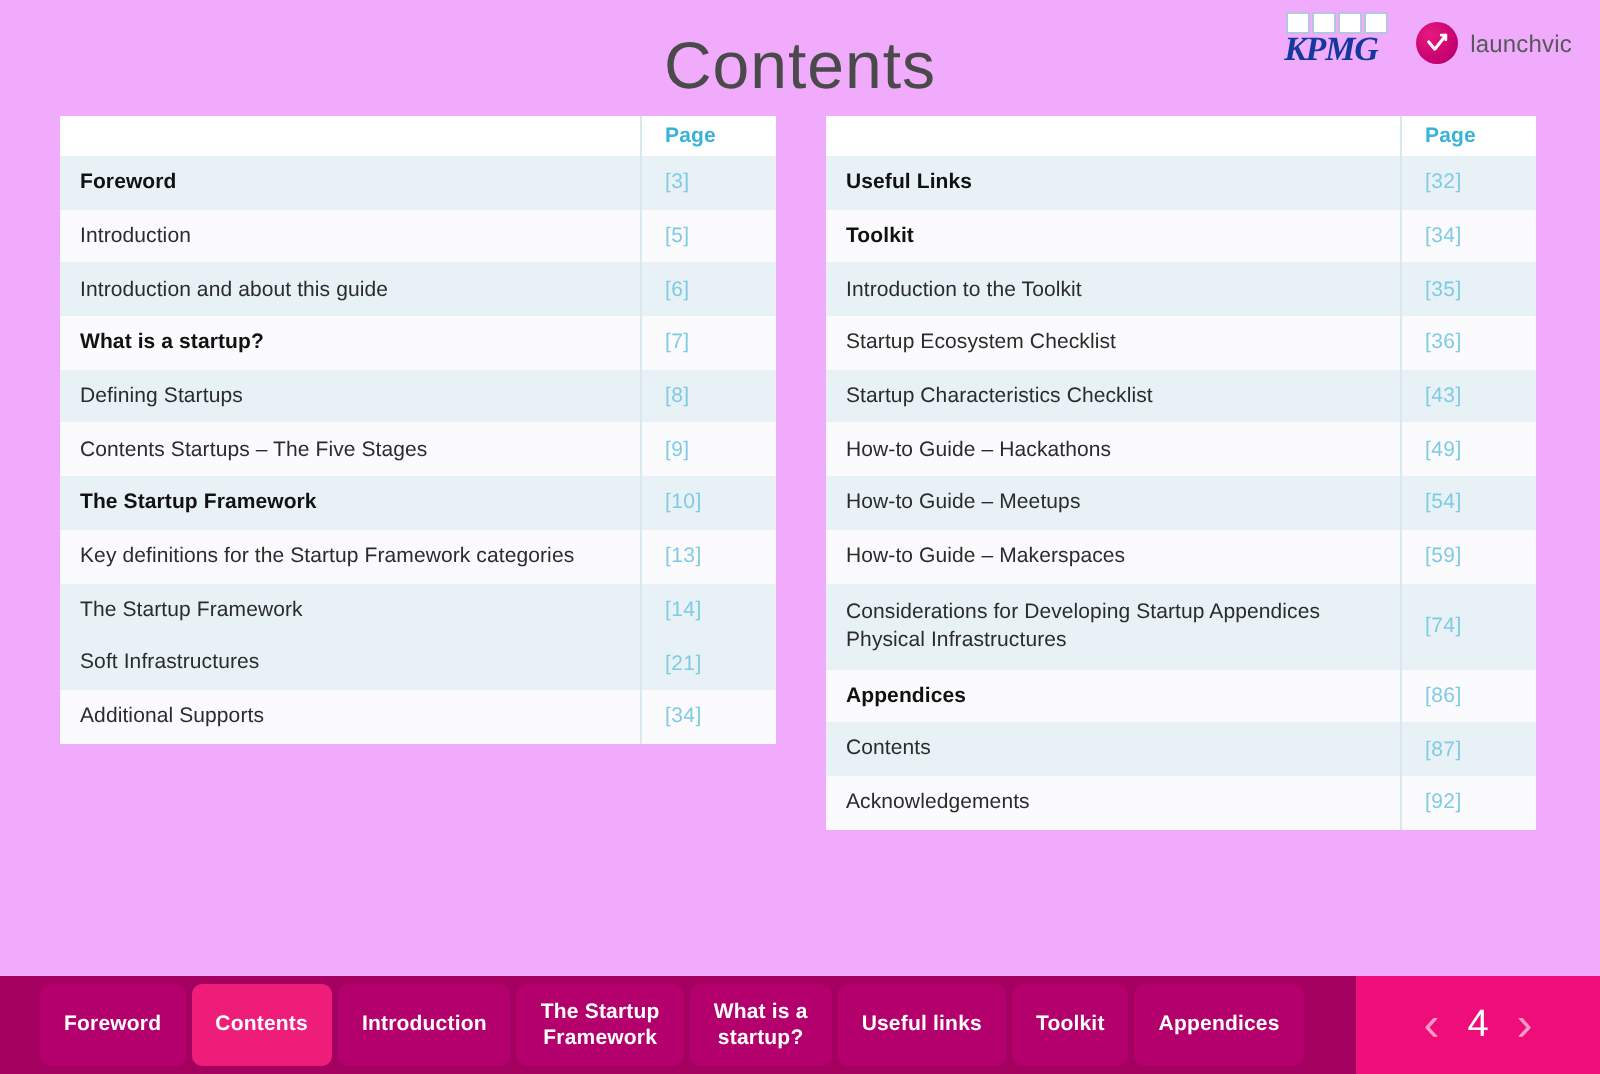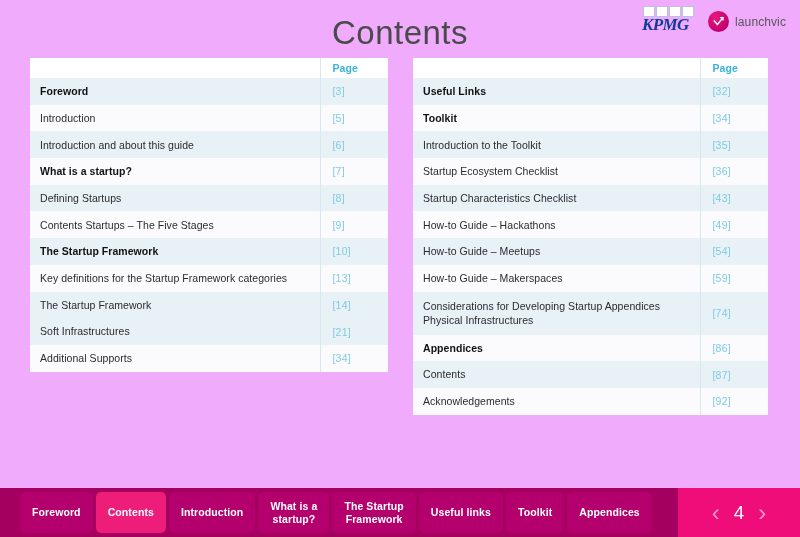--- a/index.html
+++ b/index.html
@@ -403,24 +403,24 @@
       </table>
     </div>
 
   </div>
 
   <div class="navbar">
     <div class="nav-tabs">
         <div class="nav-tab">Foreword</div>
         <div class="nav-tab active">Contents</div>
         <div class="nav-tab">Introduction</div>
+        <div class="nav-tab">The Startup
+Framework</div>
         <div class="nav-tab">What is a
 startup?</div>
-        <div class="nav-tab">The Startup
-Framework</div>
         <div class="nav-tab">Useful links</div>
         <div class="nav-tab">Toolkit</div>
         <div class="nav-tab">Appendices</div>
       </div>
 
     <div class="pager">
       <span class="chev">‹</span>
       <span class="pgnum">4</span>
       <span class="chev">›</span>
     </div>

